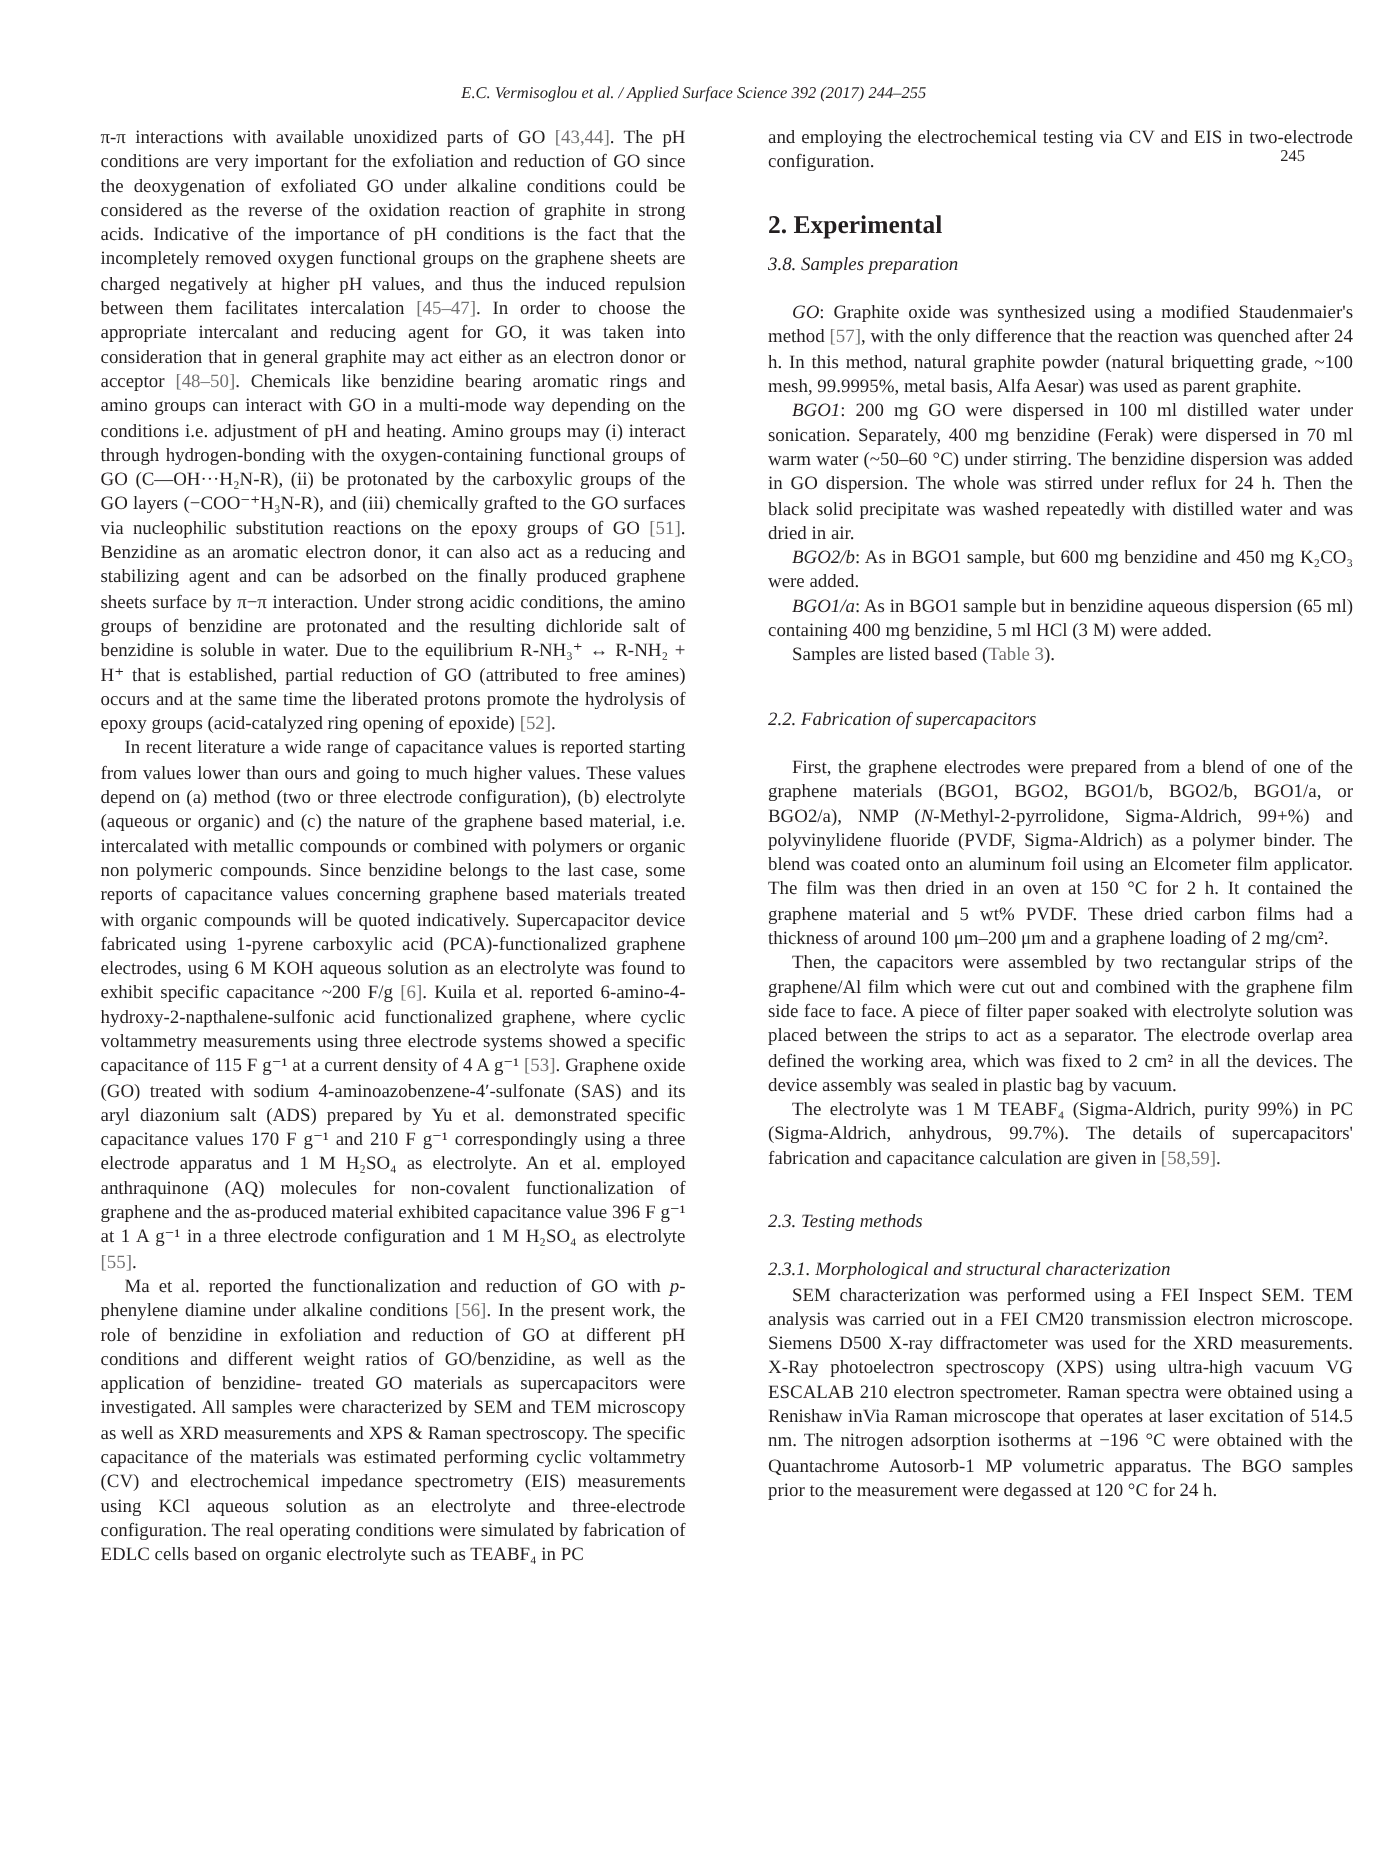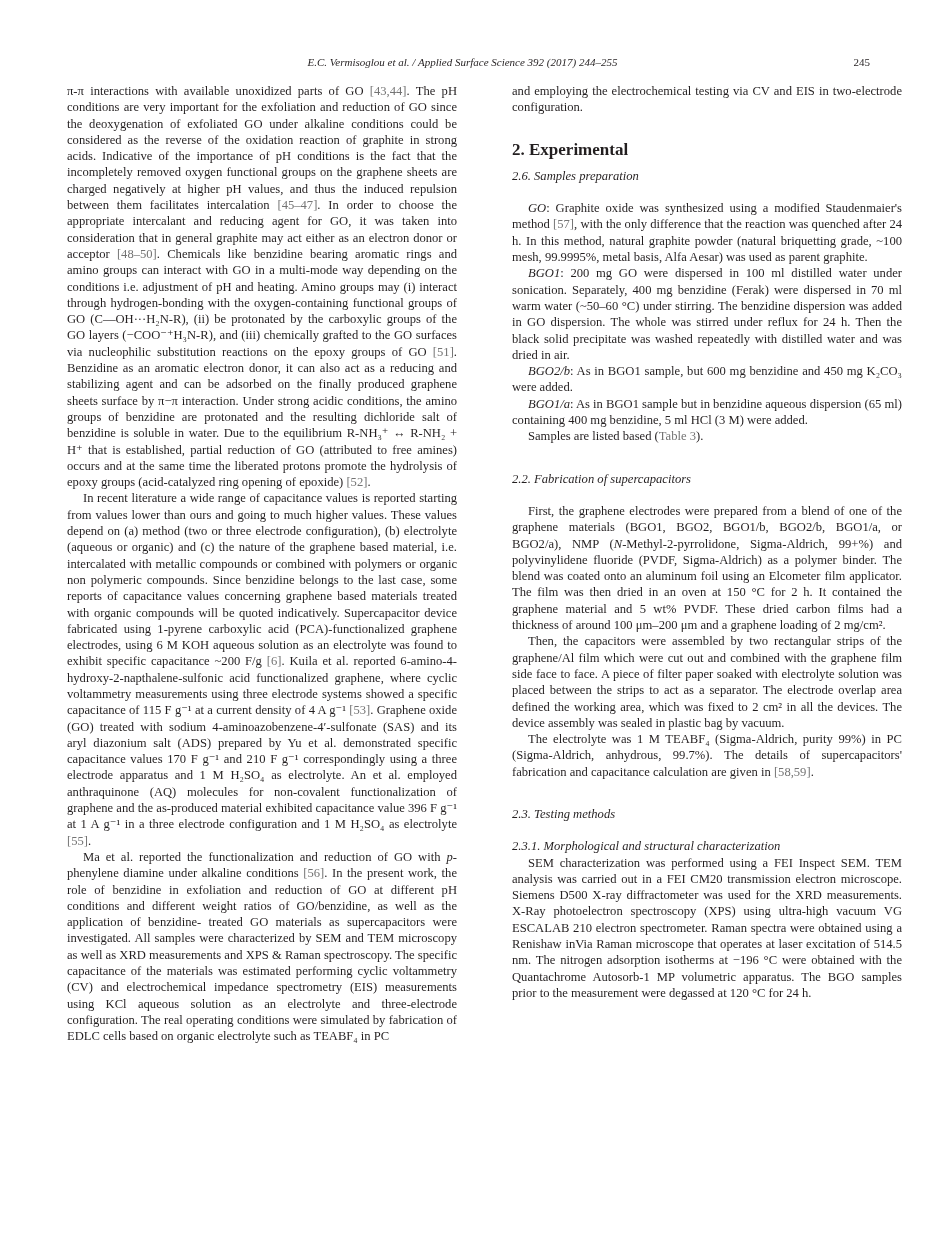--- a/index.html
+++ b/index.html
@@ -1,20 +1,20 @@
 <!DOCTYPE html>
 <html><head>
 <meta charset="utf-8">
 <style>
   html, body { margin:0; padding:0; background:#ffffff; }
   body { width:925px; height:1234px; position:relative; overflow:hidden;
          font-family:"Liberation Serif", "DejaVu Serif", serif; color:#231f20; }
   .hdr { position:absolute; top:56px; font-size:11px; font-style:italic; }
   .hdr-title { left:0; width:925px; text-align:center; }
-  .hdr-page { right:55px; font-style:normal; }
+  .hdr-page { right:55px; font-style:normal;margin-top:42px; }
   .col { position:absolute; top:83px; width:390px; font-size:12.6px; line-height:16.3px; }
   .col-left { left:67px; }
   .col-right { left:487px;margin-left:25px; }
   .col p { margin:0; text-align:justify; }
   .col p.ind { text-indent:16px; }
   .ref { color:#737373; }
   .sec { font-weight:bold; font-size:17px; margin:0; }
   .sub { font-style:italic; margin:0; }
   .gap-l { height:26px; }
   .gap-m { height:16px; }
@@ -30,21 +30,21 @@
   <p><span>π-π interactions with available unoxidized parts of GO </span><a class="ref">[43,44]</a><span>. The pH conditions are very important for the exfoliation and reduction of GO since the deoxygenation of exfoliated GO under alkaline conditions could be considered as the reverse of the oxidation reaction of graphite in strong acids. Indicative of the importance of pH conditions is the fact that the incompletely removed oxygen functional groups on the graphene sheets are charged negatively at higher pH values, and thus the induced repulsion between them facilitates intercalation </span><a class="ref">[45–47]</a><span>. In order to choose the appropriate intercalant and reducing agent for GO, it was taken into consideration that in general graphite may act either as an electron donor or acceptor </span><a class="ref">[48–50]</a><span>. Chemicals like benzidine bearing aromatic rings and amino groups can interact with GO in a multi-mode way depending on the conditions i.e. adjustment of pH and heating. Amino groups may (i) interact through hydrogen-bonding with the oxygen-containing functional groups of GO (C—OH···H₂N-R), (ii) be protonated by the carboxylic groups of the GO layers (−COO⁻⁺H₃N-R), and (iii) chemically grafted to the GO surfaces via nucleophilic substitution reactions on the epoxy groups of GO </span><a class="ref">[51]</a><span>. Benzidine as an aromatic electron donor, it can also act as a reducing and stabilizing agent and can be adsorbed on the finally produced graphene sheets surface by π−π interaction. Under strong acidic conditions, the amino groups of benzidine are protonated and the resulting dichloride salt of benzidine is soluble in water. Due to the equilibrium R-NH₃⁺ ↔ R-NH₂ + H⁺ that is established, partial reduction of GO (attributed to free amines) occurs and at the same time the liberated protons promote the hydrolysis of epoxy groups (acid-catalyzed ring opening of epoxide) </span><a class="ref">[52]</a><span>.</span></p>
   <p class="ind"><span>In recent literature a wide range of capacitance values is reported starting from values lower than ours and going to much higher values. These values depend on (a) method (two or three electrode configuration), (b) electrolyte (aqueous or organic) and (c) the nature of the graphene based material, i.e. intercalated with metallic compounds or combined with polymers or organic non polymeric compounds. Since benzidine belongs to the last case, some reports of capacitance values concerning graphene based materials treated with organic compounds will be quoted indicatively. Supercapacitor device fabricated using 1-pyrene carboxylic acid (PCA)-functionalized graphene electrodes, using 6 M KOH aqueous solution as an electrolyte was found to exhibit specific capacitance ~200 F/g </span><a class="ref">[6]</a><span>. Kuila et al. reported 6-amino-4-hydroxy-2-napthalene-sulfonic acid functionalized graphene, where cyclic voltammetry measurements using three electrode systems showed a specific capacitance of 115 F g⁻¹ at a current density of 4 A g⁻¹ </span><a class="ref">[53]</a><span>. Graphene oxide (GO) treated with sodium 4-aminoazobenzene-4′-sulfonate (SAS) and its aryl diazonium salt (ADS) prepared by Yu et al. demonstrated specific capacitance values 170 F g⁻¹ and 210 F g⁻¹ correspondingly using a three electrode apparatus and 1 M H₂SO₄ as electrolyte. An et al. employed anthraquinone (AQ) molecules for non-covalent functionalization of graphene and the as-produced material exhibited capacitance value 396 F g⁻¹ at 1 A g⁻¹ in a three electrode configuration and 1 M H₂SO₄ as electrolyte </span><a class="ref">[55]</a><span>.</span></p>
   <p class="ind"><span>Ma et al. reported the functionalization and reduction of GO with </span><i>p</i><span>-phenylene diamine under alkaline conditions </span><a class="ref">[56]</a><span>. In the present work, the role of benzidine in exfoliation and reduction of GO at different pH conditions and different weight ratios of GO/benzidine, as well as the application of benzidine- treated GO materials as supercapacitors were investigated. All samples were characterized by SEM and TEM microscopy as well as XRD measurements and XPS &amp; Raman spectroscopy. The specific capacitance of the materials was estimated performing cyclic voltammetry (CV) and electrochemical impedance spectrometry (EIS) measurements using KCl aqueous solution as an electrolyte and three-electrode configuration. The real operating conditions were simulated by fabrication of EDLC cells based on organic electrolyte such as TEABF₄ in PC</span></p>
 </div>
 
 <div class="col col-right">
   <p>and employing the electrochemical testing via CV and EIS in two-electrode configuration.</p>
   <div class="gap-l"></div>
   <p class="sec">2.  Experimental</p>
   <div class="gap-s"></div>
-  <p class="sub">2.6.  Samples preparation</p>
+  <p class="sub">3.8.  Samples preparation</p>
   <div class="gap-m"></div>
   <p class="ind"><i>GO</i><span>: Graphite oxide was synthesized using a modified Staudenmaier's method </span><a class="ref">[57]</a><span>, with the only difference that the reaction was quenched after 24 h. In this method, natural graphite powder (natural briquetting grade, ~100 mesh, 99.9995%, metal basis, Alfa Aesar) was used as parent graphite.</span></p>
   <p class="ind"><i>BGO1</i><span>: 200 mg GO were dispersed in 100 ml distilled water under sonication. Separately, 400 mg benzidine (Ferak) were dispersed in 70 ml warm water (~50–60 °C) under stirring. The benzidine dispersion was added in GO dispersion. The whole was stirred under reflux for 24 h. Then the black solid precipitate was washed repeatedly with distilled water and was dried in air.</span></p>
   <p class="ind"><i>BGO2/b</i><span>: As in BGO1 sample, but 600 mg benzidine and 450 mg K₂CO₃ were added.</span></p>
   <p class="ind"><i>BGO1/a</i><span>: As in BGO1 sample but in benzidine aqueous dispersion (65 ml) containing 400 mg benzidine, 5 ml HCl (3 M) were added.</span></p>
   <p class="ind"><span>Samples are listed based (</span><a class="ref">Table 3</a><span>).</span></p>
   <div class="gap-l"></div>
   <p class="sub">2.2.  Fabrication of supercapacitors</p>
   <div class="gap-m"></div>
   <p class="ind"><span>First, the graphene electrodes were prepared from a blend of one of the graphene materials (BGO1, BGO2, BGO1/b, BGO2/b, BGO1/a, or BGO2/a), NMP (</span><i>N</i><span>-Methyl-2-pyrrolidone, Sigma-Aldrich, 99+%) and polyvinylidene fluoride (PVDF, Sigma-Aldrich) as a polymer binder. The blend was coated onto an aluminum foil using an Elcometer film applicator. The film was then dried in an oven at 150 °C for 2 h. It contained the graphene material and 5 wt% PVDF. These dried carbon films had a thickness of around 100 μm–200 μm and a graphene loading of 2 mg/cm².</span></p>

